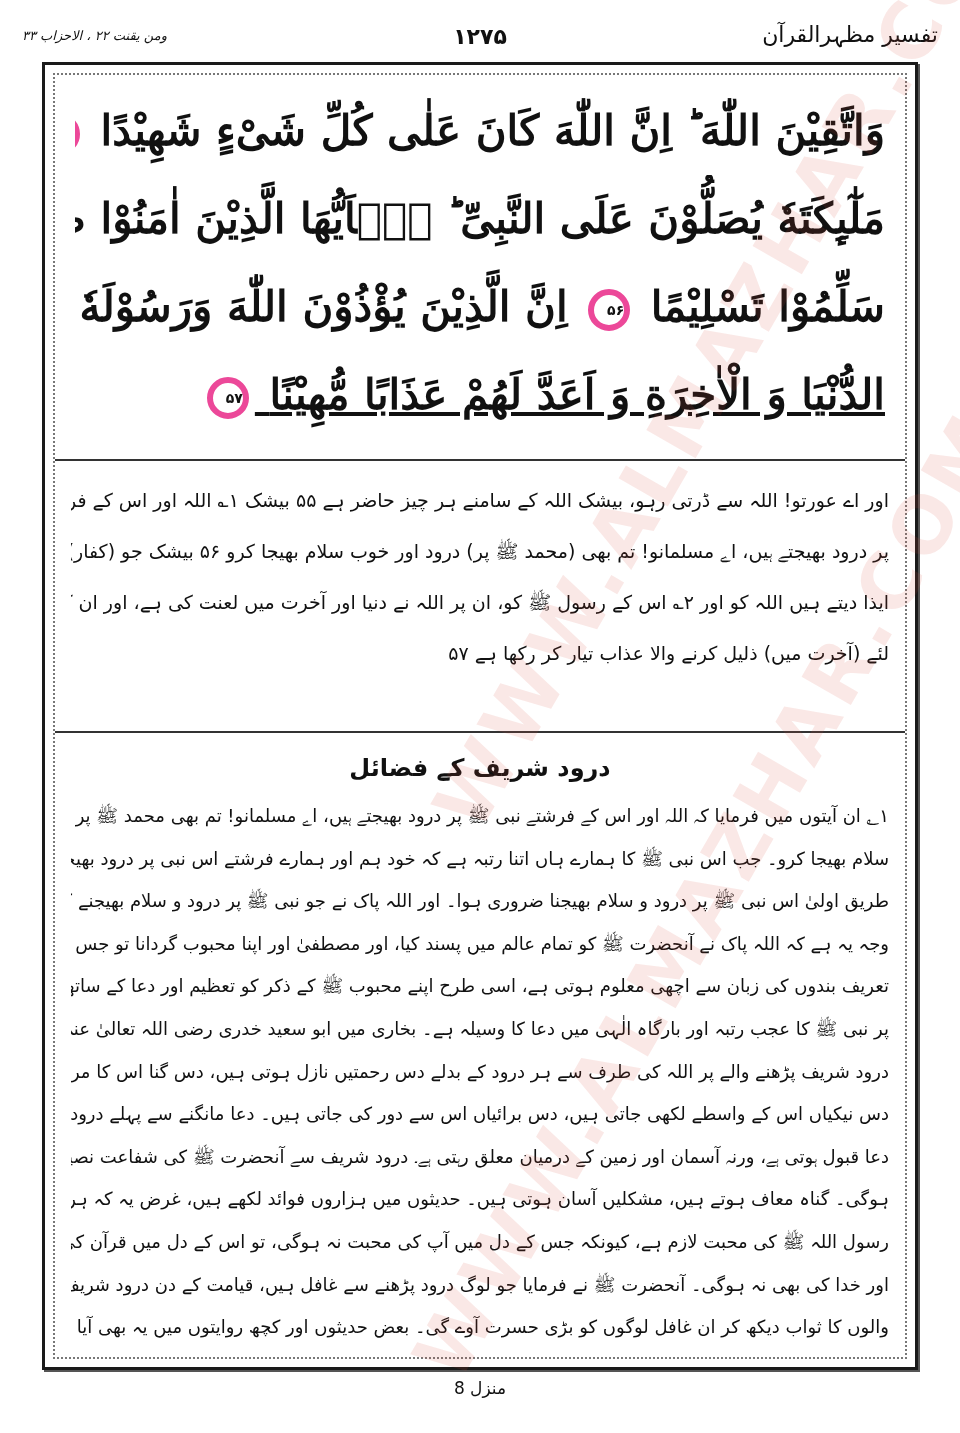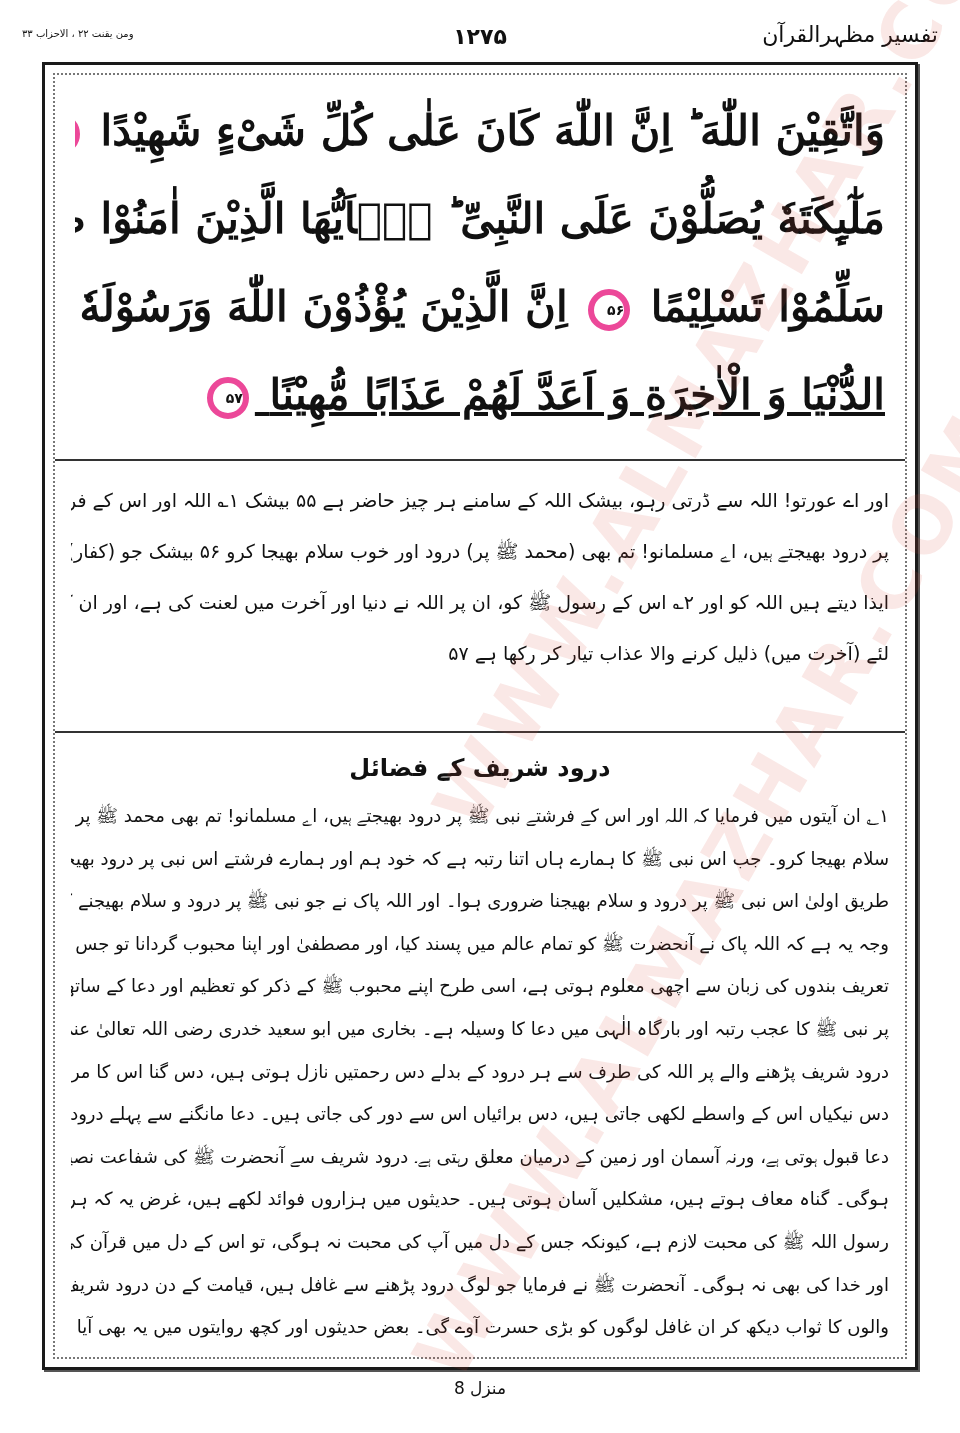--- a/index.html
+++ b/index.html
@@ -19,23 +19,24 @@
       position: absolute;
       top: 22px;
       left: 22px;
       width: 916px;
       height: 34px;
     }
     .header .left-ref {
       position: absolute;
       left: 0;
       top: 6px;
-      font-size: 10px;
-      direction: rtl;
-      white-space: nowrap;
+      font-size: 13px;
+      direction: rtl;
+      white-space: nowrap;
+      font-style: italic;
     }
     .header .page-num {
       position: absolute;
       left: 0;
       right: 0;
       top: 2px;
       text-align: center;
       font-size: 22px;
       font-weight: bold;
       letter-spacing: 2px;

